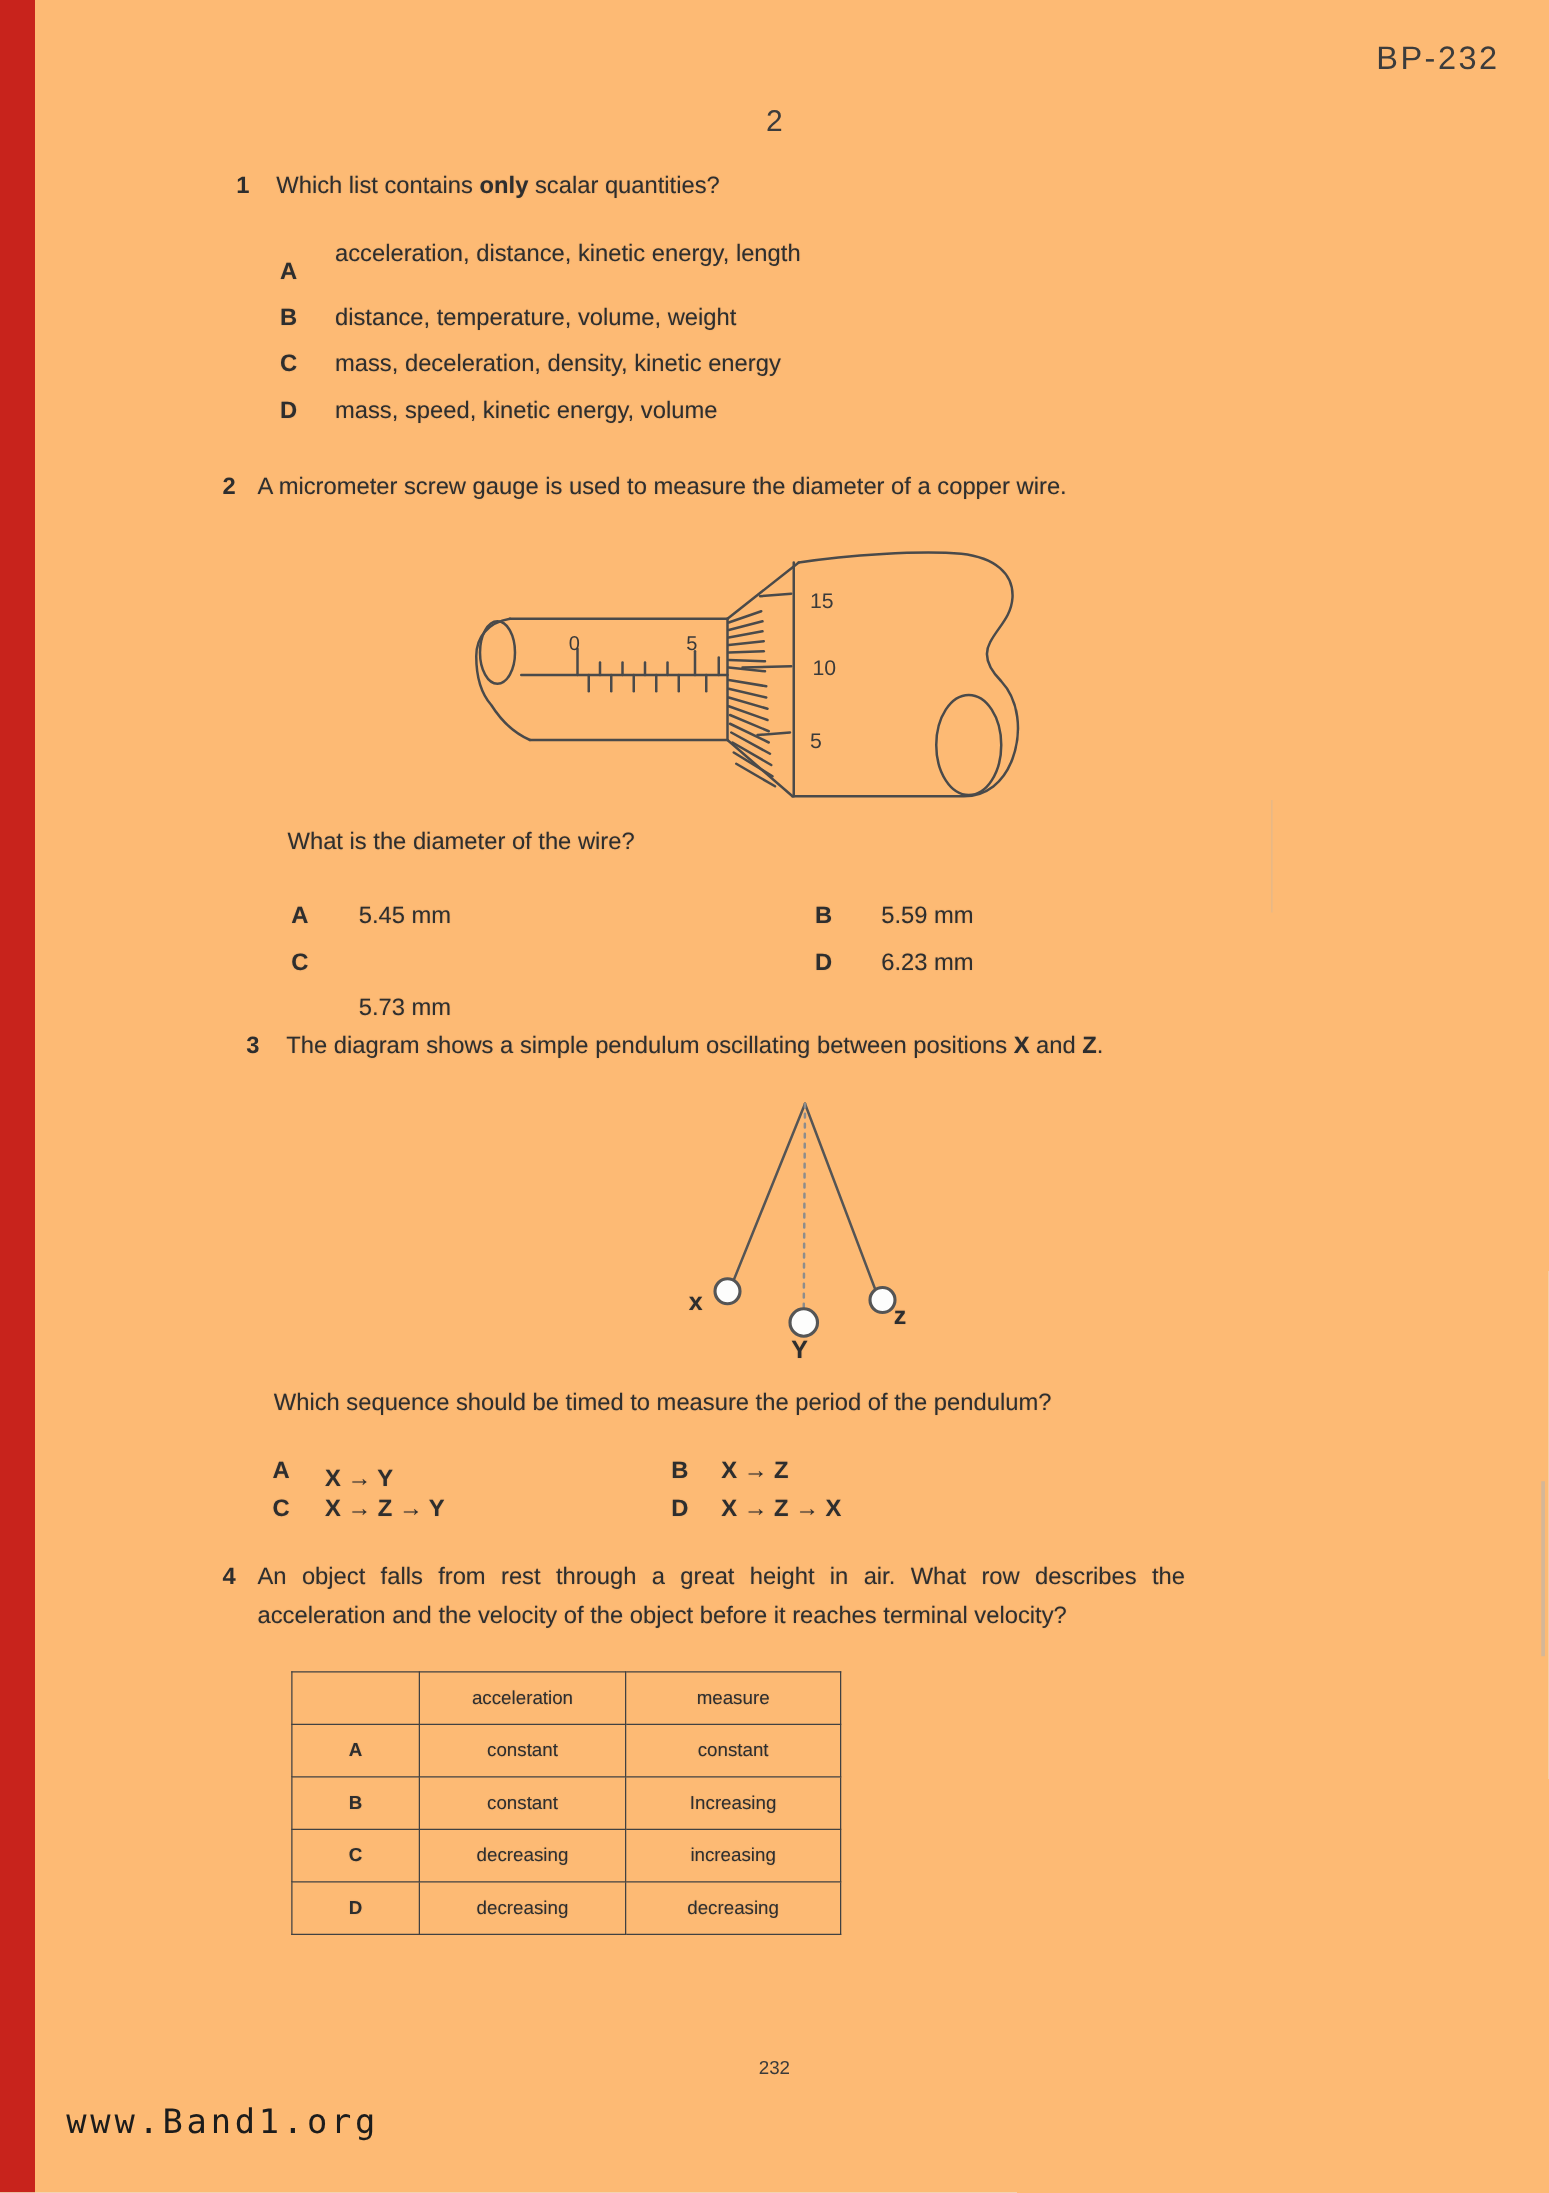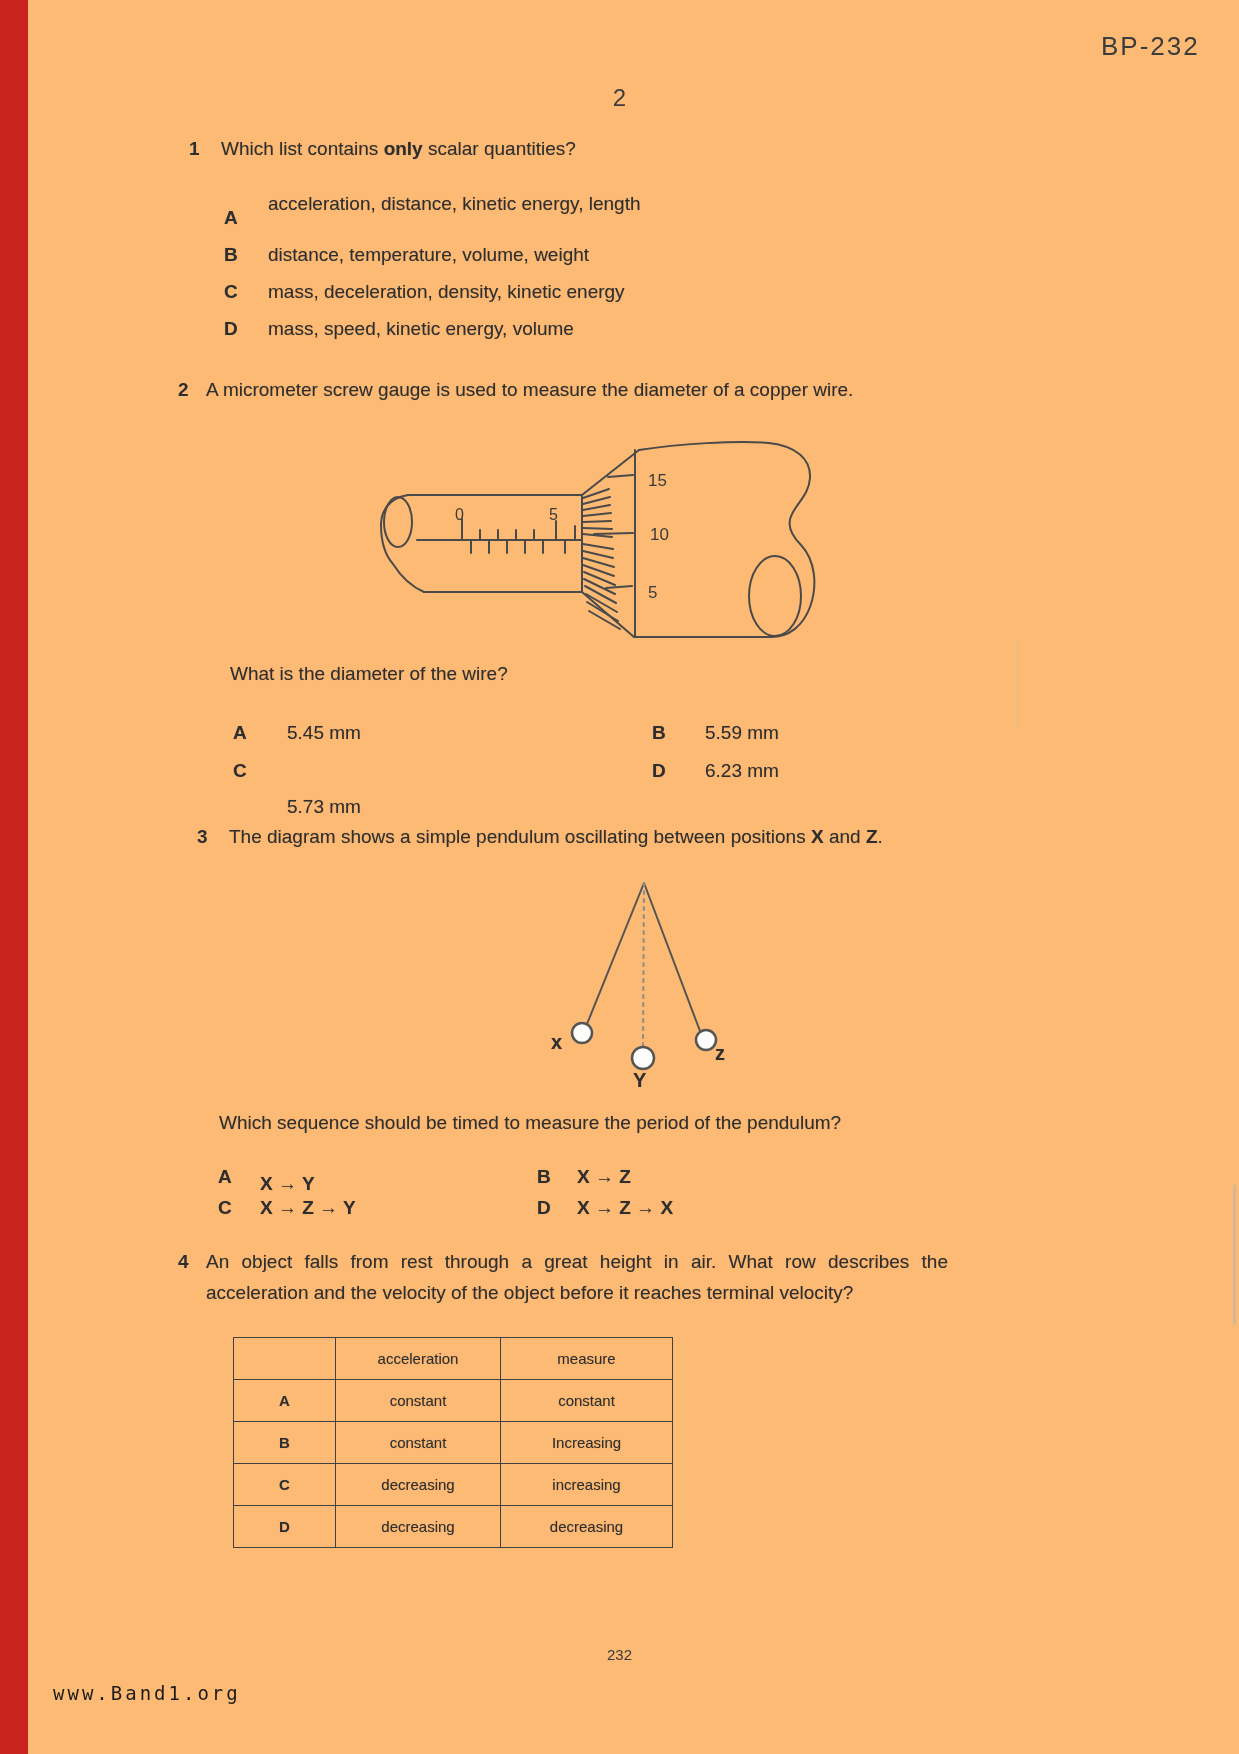--- a/index.html
+++ b/index.html
@@ -15,21 +15,21 @@
   .pagenum { font-size:24px; color:#3c3c3c; }
   .qnum { font-weight:bold; font-size:19px; }
   .qtext, .opttext { font-size:19px; text-shadow:0 0 1px rgba(46,46,46,.30); }
   .optlabel { font-weight:bold; font-size:19px; text-shadow:0 0 1px rgba(46,46,46,.30); }
   .b { font-weight:bold; }
   .seq { font-weight:bold; }
   .justify { text-align:justify; text-align-last:justify; white-space:normal; width:742px; }
   .wrapline { white-space:normal; width:742px; }
   .center-line { left:0; width:1239px; text-align:center; }
   .footer-sm { font-size:15px; color:#3a3a3a; }
-  .watermark { font-family:"DejaVu Sans Mono","Liberation Mono",monospace; font-size:19px; letter-spacing:3px; color:#1c1c1c; }
+  .watermark { font-family:"DejaVu Sans Mono","Liberation Mono",monospace; font-size:27px; letter-spacing:3px; color:#1c1c1c; }
   table.q4tbl { position:absolute; left:233px; top:1337px; border-collapse:collapse; font-size:15px; color:#2e2e2e; }
   table.q4tbl td { border:1.6px solid #414141; text-align:center; vertical-align:middle; height:41px; padding:0; text-shadow:0 0 1px rgba(46,46,46,.30); }
   table.q4tbl td.rowlab { font-weight:bold; }
   .artifact { position:absolute; background:#b5b5b5; }
   svg text { font-family:"Liberation Sans","DejaVu Sans",sans-serif; fill:#3a3a3a; }
 </style>
 </head>
 <body>
 
 <div class="page">

